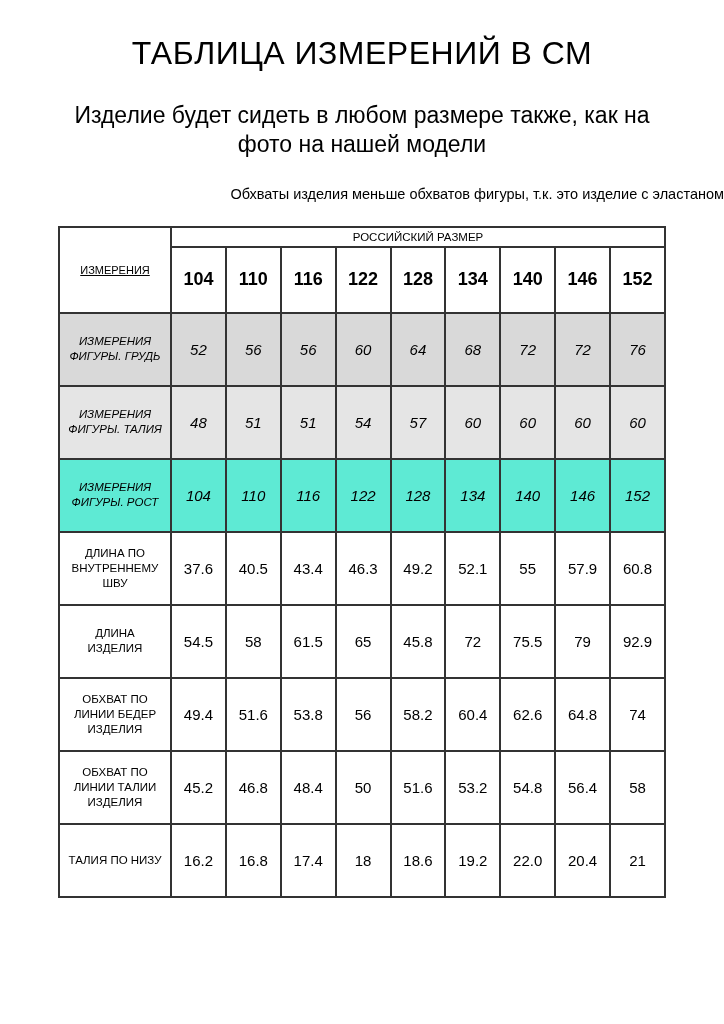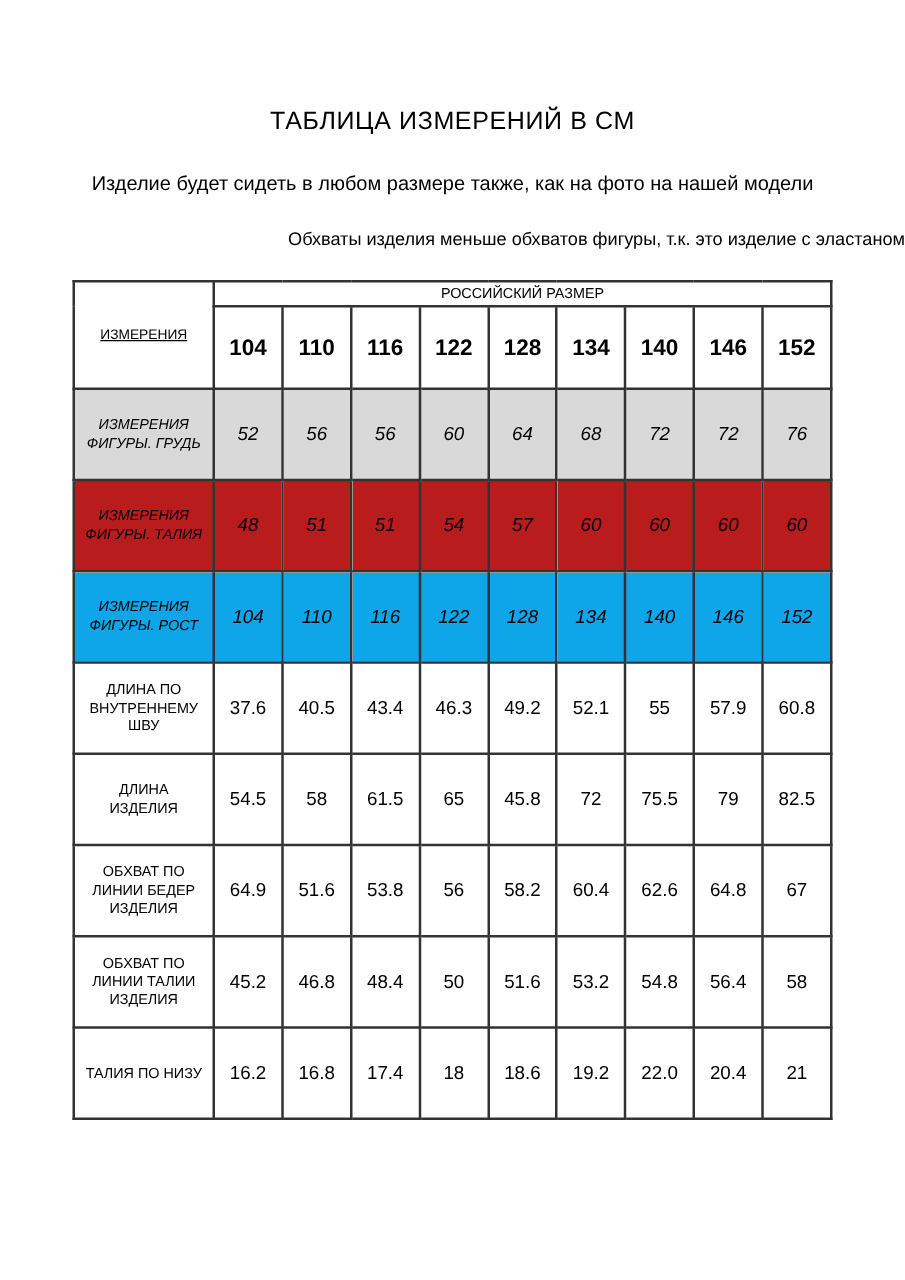--- a/index.html
+++ b/index.html
@@ -7,36 +7,36 @@
   body {
     width: 724px;
     height: 1024px;
     font-family: "Liberation Sans", sans-serif;
     color: #000000;
     overflow: hidden;
   }
   .page { width: 724px; height: 1024px; }
 
   .page-title {
-    margin-top: 86px;
-    text-align: center;
-    font-size: 20px;
+    margin-top: 35px;
+    text-align: center;
+    font-size: 32px;
     font-weight: 400;
     letter-spacing: 0.5px;
   }
   .article-code {
     margin-top: 41px;
     text-align: center;
     font-size: 19px;
   }
   .fit-note {
     margin: 29px auto 0;
     max-width: 614px;
     text-align: center;
-    font-size: 16px;
+    font-size: 23px;
     line-height: 1.28;
   }
   .elastane-note {
     margin-top: 26px;
     text-align: right;
     font-size: 14.5px;
   }
 
   table.size-table {
     border-collapse: collapse;
@@ -115,33 +115,33 @@
           <td class="value-cell">52</td>
           <td class="value-cell">56</td>
           <td class="value-cell">56</td>
           <td class="value-cell">60</td>
           <td class="value-cell">64</td>
           <td class="value-cell">68</td>
           <td class="value-cell">72</td>
           <td class="value-cell">72</td>
           <td class="value-cell">76</td>
         </tr>
-        <tr class="figure-row" style="background: #b91c1c;">
+        <tr class="figure-row" style="background: #e5e5e5;">
           <td class="row-label">ИЗМЕРЕНИЯ ФИГУРЫ. ТАЛИЯ</td>
           <td class="value-cell">48</td>
           <td class="value-cell">51</td>
           <td class="value-cell">51</td>
           <td class="value-cell">54</td>
           <td class="value-cell">57</td>
           <td class="value-cell">60</td>
           <td class="value-cell">60</td>
           <td class="value-cell">60</td>
           <td class="value-cell">60</td>
         </tr>
-        <tr class="figure-row" style="background: #0ea5e9;">
+        <tr class="figure-row" style="background: #5eead4;">
           <td class="row-label">ИЗМЕРЕНИЯ ФИГУРЫ. РОСТ</td>
           <td class="value-cell">104</td>
           <td class="value-cell">110</td>
           <td class="value-cell">116</td>
           <td class="value-cell">122</td>
           <td class="value-cell">128</td>
           <td class="value-cell">134</td>
           <td class="value-cell">140</td>
           <td class="value-cell">146</td>
           <td class="value-cell">152</td>
@@ -161,33 +161,33 @@
         <tr class="product-row">
           <td class="row-label">ДЛИНА ИЗДЕЛИЯ</td>
           <td class="value-cell">54.5</td>
           <td class="value-cell">58</td>
           <td class="value-cell">61.5</td>
           <td class="value-cell">65</td>
           <td class="value-cell">45.8</td>
           <td class="value-cell">72</td>
           <td class="value-cell">75.5</td>
           <td class="value-cell">79</td>
-          <td class="value-cell">82.5</td>
+          <td class="value-cell">92.9</td>
         </tr>
         <tr class="product-row">
           <td class="row-label">ОБХВАТ ПО ЛИНИИ БЕДЕР ИЗДЕЛИЯ</td>
-          <td class="value-cell">64.9</td>
+          <td class="value-cell">49.4</td>
           <td class="value-cell">51.6</td>
           <td class="value-cell">53.8</td>
           <td class="value-cell">56</td>
           <td class="value-cell">58.2</td>
           <td class="value-cell">60.4</td>
           <td class="value-cell">62.6</td>
           <td class="value-cell">64.8</td>
-          <td class="value-cell">67</td>
+          <td class="value-cell">74</td>
         </tr>
         <tr class="product-row">
           <td class="row-label">ОБХВАТ ПО ЛИНИИ ТАЛИИ ИЗДЕЛИЯ</td>
           <td class="value-cell">45.2</td>
           <td class="value-cell">46.8</td>
           <td class="value-cell">48.4</td>
           <td class="value-cell">50</td>
           <td class="value-cell">51.6</td>
           <td class="value-cell">53.2</td>
           <td class="value-cell">54.8</td>

